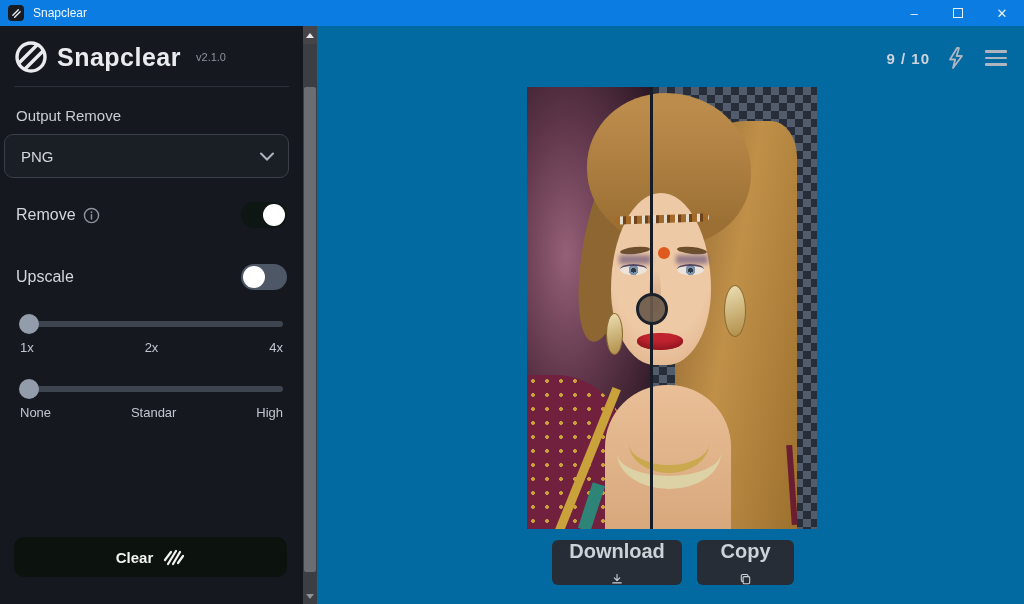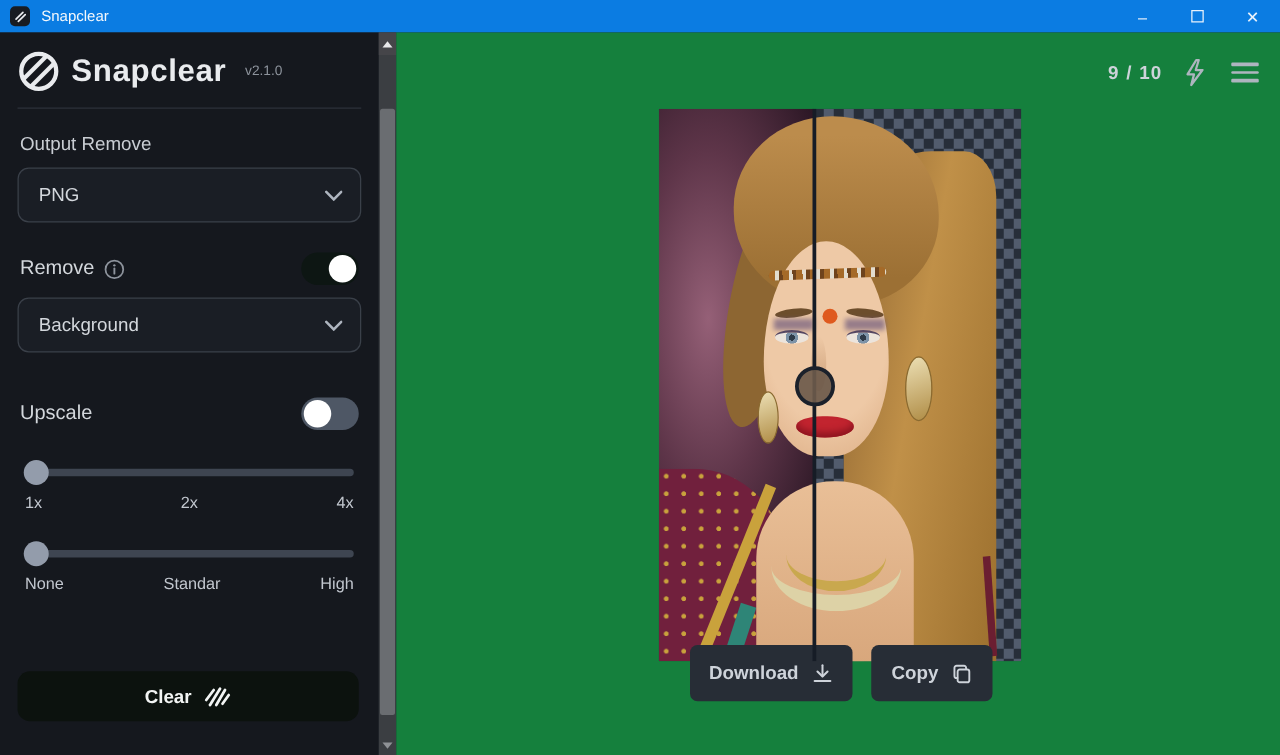--- a/index.html
+++ b/index.html
@@ -20,21 +20,21 @@
   .app { display:flex; height:578px; }
 
   
   .sidebar { width:303px; background:#15181e; position:relative; flex:none; }
   .brand-row { display:flex; align-items:center; gap:9px; padding:14px 0 0 14px; }
   .brand-name { font-size:25px; font-weight:800; color:#e9ebee; letter-spacing:.5px; }
   .brand-ver { font-size:11px; color:#8d939c; margin-left:6px; }
   .side-divider { height:1px; background:#2c313a; margin:12px 14px 0 14px; }
 
   .field-label { color:#c9cdd3; font-size:15px; margin:20px 0 0 16px; }
-  .dropdown { margin:10px 14px 0 14px; height:44px; background:#1a1e25; border:1px solid #3a4049;
+  .dropdown { margin:10px 14px 0 4px; height:44px; background:#1a1e25; border:1px solid #3a4049;
     border-radius:9px; display:flex; align-items:center; justify-content:space-between;
     padding:0 14px 0 16px; color:#d3d7dc; font-size:15px; cursor:pointer; }
 
   .row { display:flex; align-items:center; justify-content:space-between; margin:0 16px; }
   .label-with-icon { display:flex; align-items:center; gap:7px; color:#d3d7dc; font-size:16px; }
 
   .toggle { width:46px; height:26px; border-radius:13px; position:relative; flex:none; cursor:pointer; }
   .toggle.on  { background:#0d1613; }
   .toggle.off { background:#4e5765; }
   .toggle .knob { position:absolute; top:2px; width:22px; height:22px; border-radius:50%; background:#fff; }
@@ -58,21 +58,21 @@
   .tri-up { width:0; height:0; border-left:4px solid transparent; border-right:4px solid transparent;
     border-bottom:5px solid #e8e8ea; }
   .scroll-thumb { position:absolute; left:1px; right:1px; top:61px; height:485px;
     background:#6a6d71; border-radius:2px; }
   .scroll-down { position:absolute; bottom:0; left:0; right:0; height:16px;
     display:flex; align-items:center; justify-content:center; }
   .tri-down { width:0; height:0; border-left:4px solid transparent; border-right:4px solid transparent;
     border-top:5px solid #8f9296; }
 
   
-  .main { flex:1; position:relative; background:#15803d; }
+  .main { flex:1; position:relative; background:#0369a1; }
   .credits-row { position:absolute; top:20px; right:14px; display:flex; align-items:center; gap:16px; }
   .credits { color:#ced3da; font-size:15px; font-weight:600; letter-spacing:1px; }
   .menu-icon { display:flex; flex-direction:column; gap:4px; cursor:pointer; padding:3px; }
   .menu-icon span { width:22px; height:2.5px; background:#aeb5bf; border-radius:1px; }
 
   
   .compare { position:absolute; left:210px; top:61px; width:290px; height:442px; overflow:hidden; }
   .bg-left { position:absolute; left:0; top:0; width:124px; height:442px;
     background:radial-gradient(120% 80% at 32% 38%, #956077 0%, #5e3549 38%, #2d1826 72%, #150c12 100%); }
   .bg-right { position:absolute; left:124px; top:0; width:166px; height:442px;
@@ -116,23 +116,23 @@
     border-radius:46% 46% 50% 50%; box-shadow:inset 0 -4px 6px #8e1520; }
   .earring { background:linear-gradient(160deg,#ecdfb4,#b08d46); border:1px solid #8a6a30; border-radius:50%; }
   .earring.l { left:79px; top:226px; width:17px; height:42px; }
   .earring.r { left:197px; top:198px; width:22px; height:52px; }
   .maroon-sliver { left:262px; top:358px; width:6px; height:80px; background:#6b1e31; transform:rotate(-4deg); }
   .divider { left:123px; top:0; width:3px; height:442px; background:#161c26; z-index:5; }
   .handle { left:109px; top:206px; width:32px; height:32px; border-radius:50%;
     border:3px solid #1b212b; background:rgba(108,90,75,.92); z-index:6; cursor:ew-resize; }
 
   
-  .action-btn { position:absolute; top:490px; height:45px; background:#272d36; border-radius:6px;
+  .action-btn { position:absolute; top:514px; height:45px; background:#272d36; border-radius:6px;
     display:flex; align-items:center; justify-content:center; gap:10px;
-    color:#ced3da; font-size:15px; font-weight:700; cursor:pointer; z-index:2; }
+    color:#ced3da; font-size:20px; font-weight:700; cursor:pointer; z-index:2;flex-direction:column; }
   .download-btn { left:235px; width:130px; }
   .copy-btn { left:380px; width:97px; }
 
   .watermark { position:absolute; left:352px; right:0; top:478px; text-align:center; z-index:3;
     font-size:51px; font-weight:800; letter-spacing:1px; color:#dbe0e6; pointer-events:none;
     text-shadow:0 0 10px rgba(95,147,204,.95), 0 0 22px rgba(70,120,190,.55),
       2px 2px 0 #2a3442, -2px 2px 0 #2a3442, 2px -2px 0 #2a3442, -2px -2px 0 #2a3442; }
 
   svg { display:block; }
 </style>
@@ -196,26 +196,20 @@
         <span>Remove</span>
         <svg width="17" height="17" viewBox="0 0 18 18">
           <circle cx="9" cy="9" r="7.5" fill="none" stroke="#8d939c" stroke-width="1.5"></circle>
           <circle cx="9" cy="5.6" r="1" fill="#8d939c"></circle>
           <line x1="9" y1="8.2" x2="9" y2="12.6" stroke="#8d939c" stroke-width="1.6" stroke-linecap="round"></line>
         </svg>
       </div>
       <div class="toggle on">
           <span class="knob"></span>
         </div>
-    </div>
-    <div class="dropdown">
-      <span>Background</span>
-      <svg width="14" height="9" viewBox="0 0 14 9">
-        <polyline points="1,1.5 7,7.5 13,1.5" fill="none" stroke="#aeb5bf" stroke-width="2" stroke-linecap="round"></polyline>
-      </svg>
     </div>
 
     <div class="row" style="margin-top:36px;">
       <div class="label-with-icon">
         <span>Upscale</span>
       </div>
       <div class="toggle off">
           <span class="knob"></span>
         </div>
     </div>

